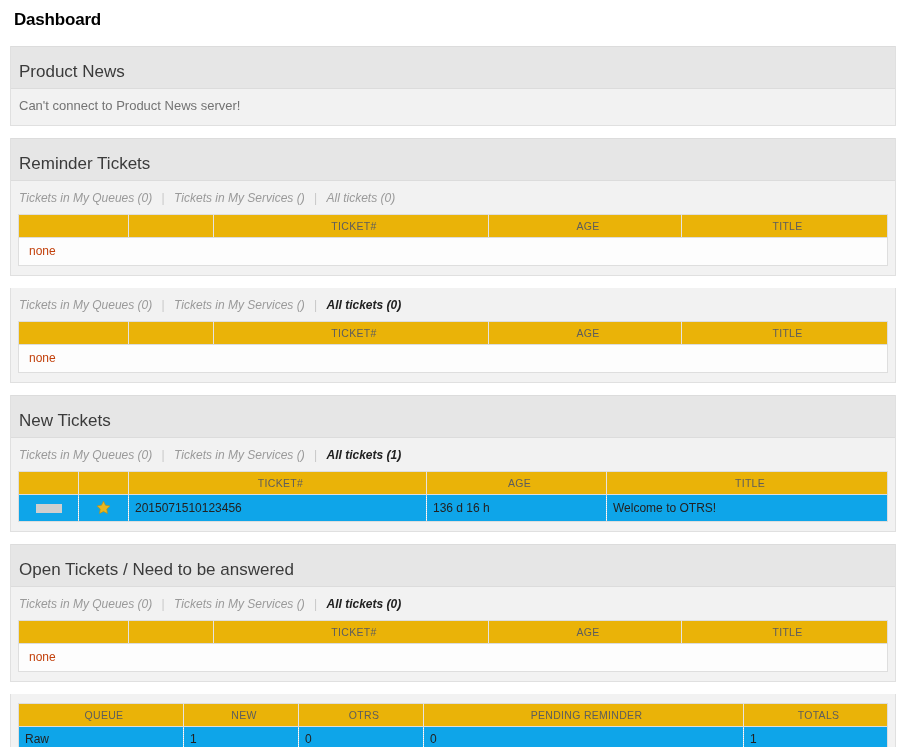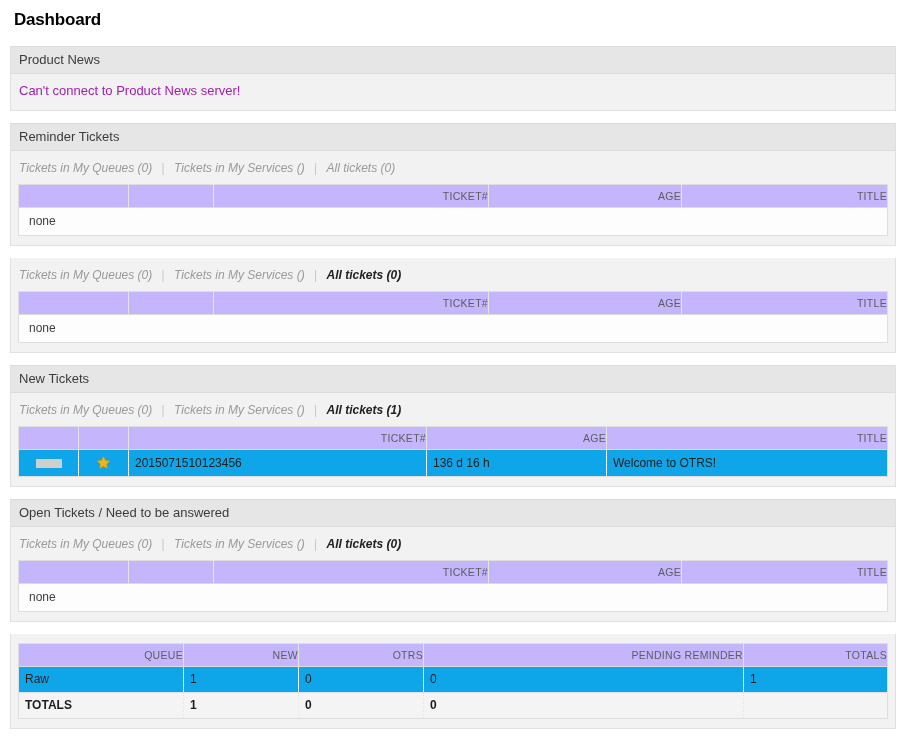--- a/index.html
+++ b/index.html
@@ -28,32 +28,32 @@
   .widget {
     margin: 0 10px 12px 10px;
     background: #f2f2f2;
     border: 1px solid #e0e0e0;
     border-top: none;
   }
   .widget-header {
     background: #e6e6e6;
     border-top: 1px solid #dcdcdc;
     border-bottom: 1px solid #dcdcdc;
-    padding: 5px 0 6px 8px;
-    font-size: 13px;
+    padding: 15px 0 6px 8px;
+    font-size: 17px;
     color: #3b3b3b;
   }
   .widget-body {
     padding: 0;
   }
 
   .plain-text {
     padding: 9px 8px 12px 8px;
     font-size: 13px;
-    color: #a21caf;
+    color: #737373;
     background: #f2f2f2;
   }
 
   
   .filters {
     padding: 10px 8px 9px 8px;
     background: #f2f2f2;
     font-size: 12px;
     white-space: nowrap;
   }
@@ -78,27 +78,27 @@
     background: #f2f2f2;
   }
   table.dt {
     width: 100%;
     border-collapse: collapse;
     background: #fdfdfd;
     border: 1px solid #dedede;
     table-layout: fixed;
   }
   table.dt thead th {
-    background: #c4b5fd;
+    background: #eab308;
     border-bottom: 1px solid #dcdcdc;
     border-right: 1px solid #e3e3e3;
     color: #5d5d5d;
     font-size: 10.5px;
     font-weight: normal;
-    text-align: right;
+    text-align: center;
     padding: 4px 0 4px 6px;
     letter-spacing: 0.3px;
     height: 14px;
     overflow: hidden;
   }
   table.dt thead th:last-child { border-right: none; }
   table.dt tbody td {
     border-right: 1px dotted #dddddd;
     padding: 5px 0 6px 6px;
     font-size: 12px;
@@ -106,21 +106,21 @@
     vertical-align: middle;
     overflow: hidden;
     white-space: nowrap;
   }
   table.dt tbody td:last-child { border-right: none; }
   table.dt tbody tr.none-row td {
     border-right: none;
     padding-left: 10px;
     padding-top: 6px;
     padding-bottom: 7px;
-    color: #404040;
+    color: #c2410c;
     border-radius: 13px;
   }
   table.dt tbody tr.data-row td { background: #0ea5e9; }
   table.dt tbody tr.totals-row td {
     background: #f4f4f4;
     border-top: 1px solid #e2e2e2;
     font-weight: bold;
     color: #1d1d1d;
   }
 

